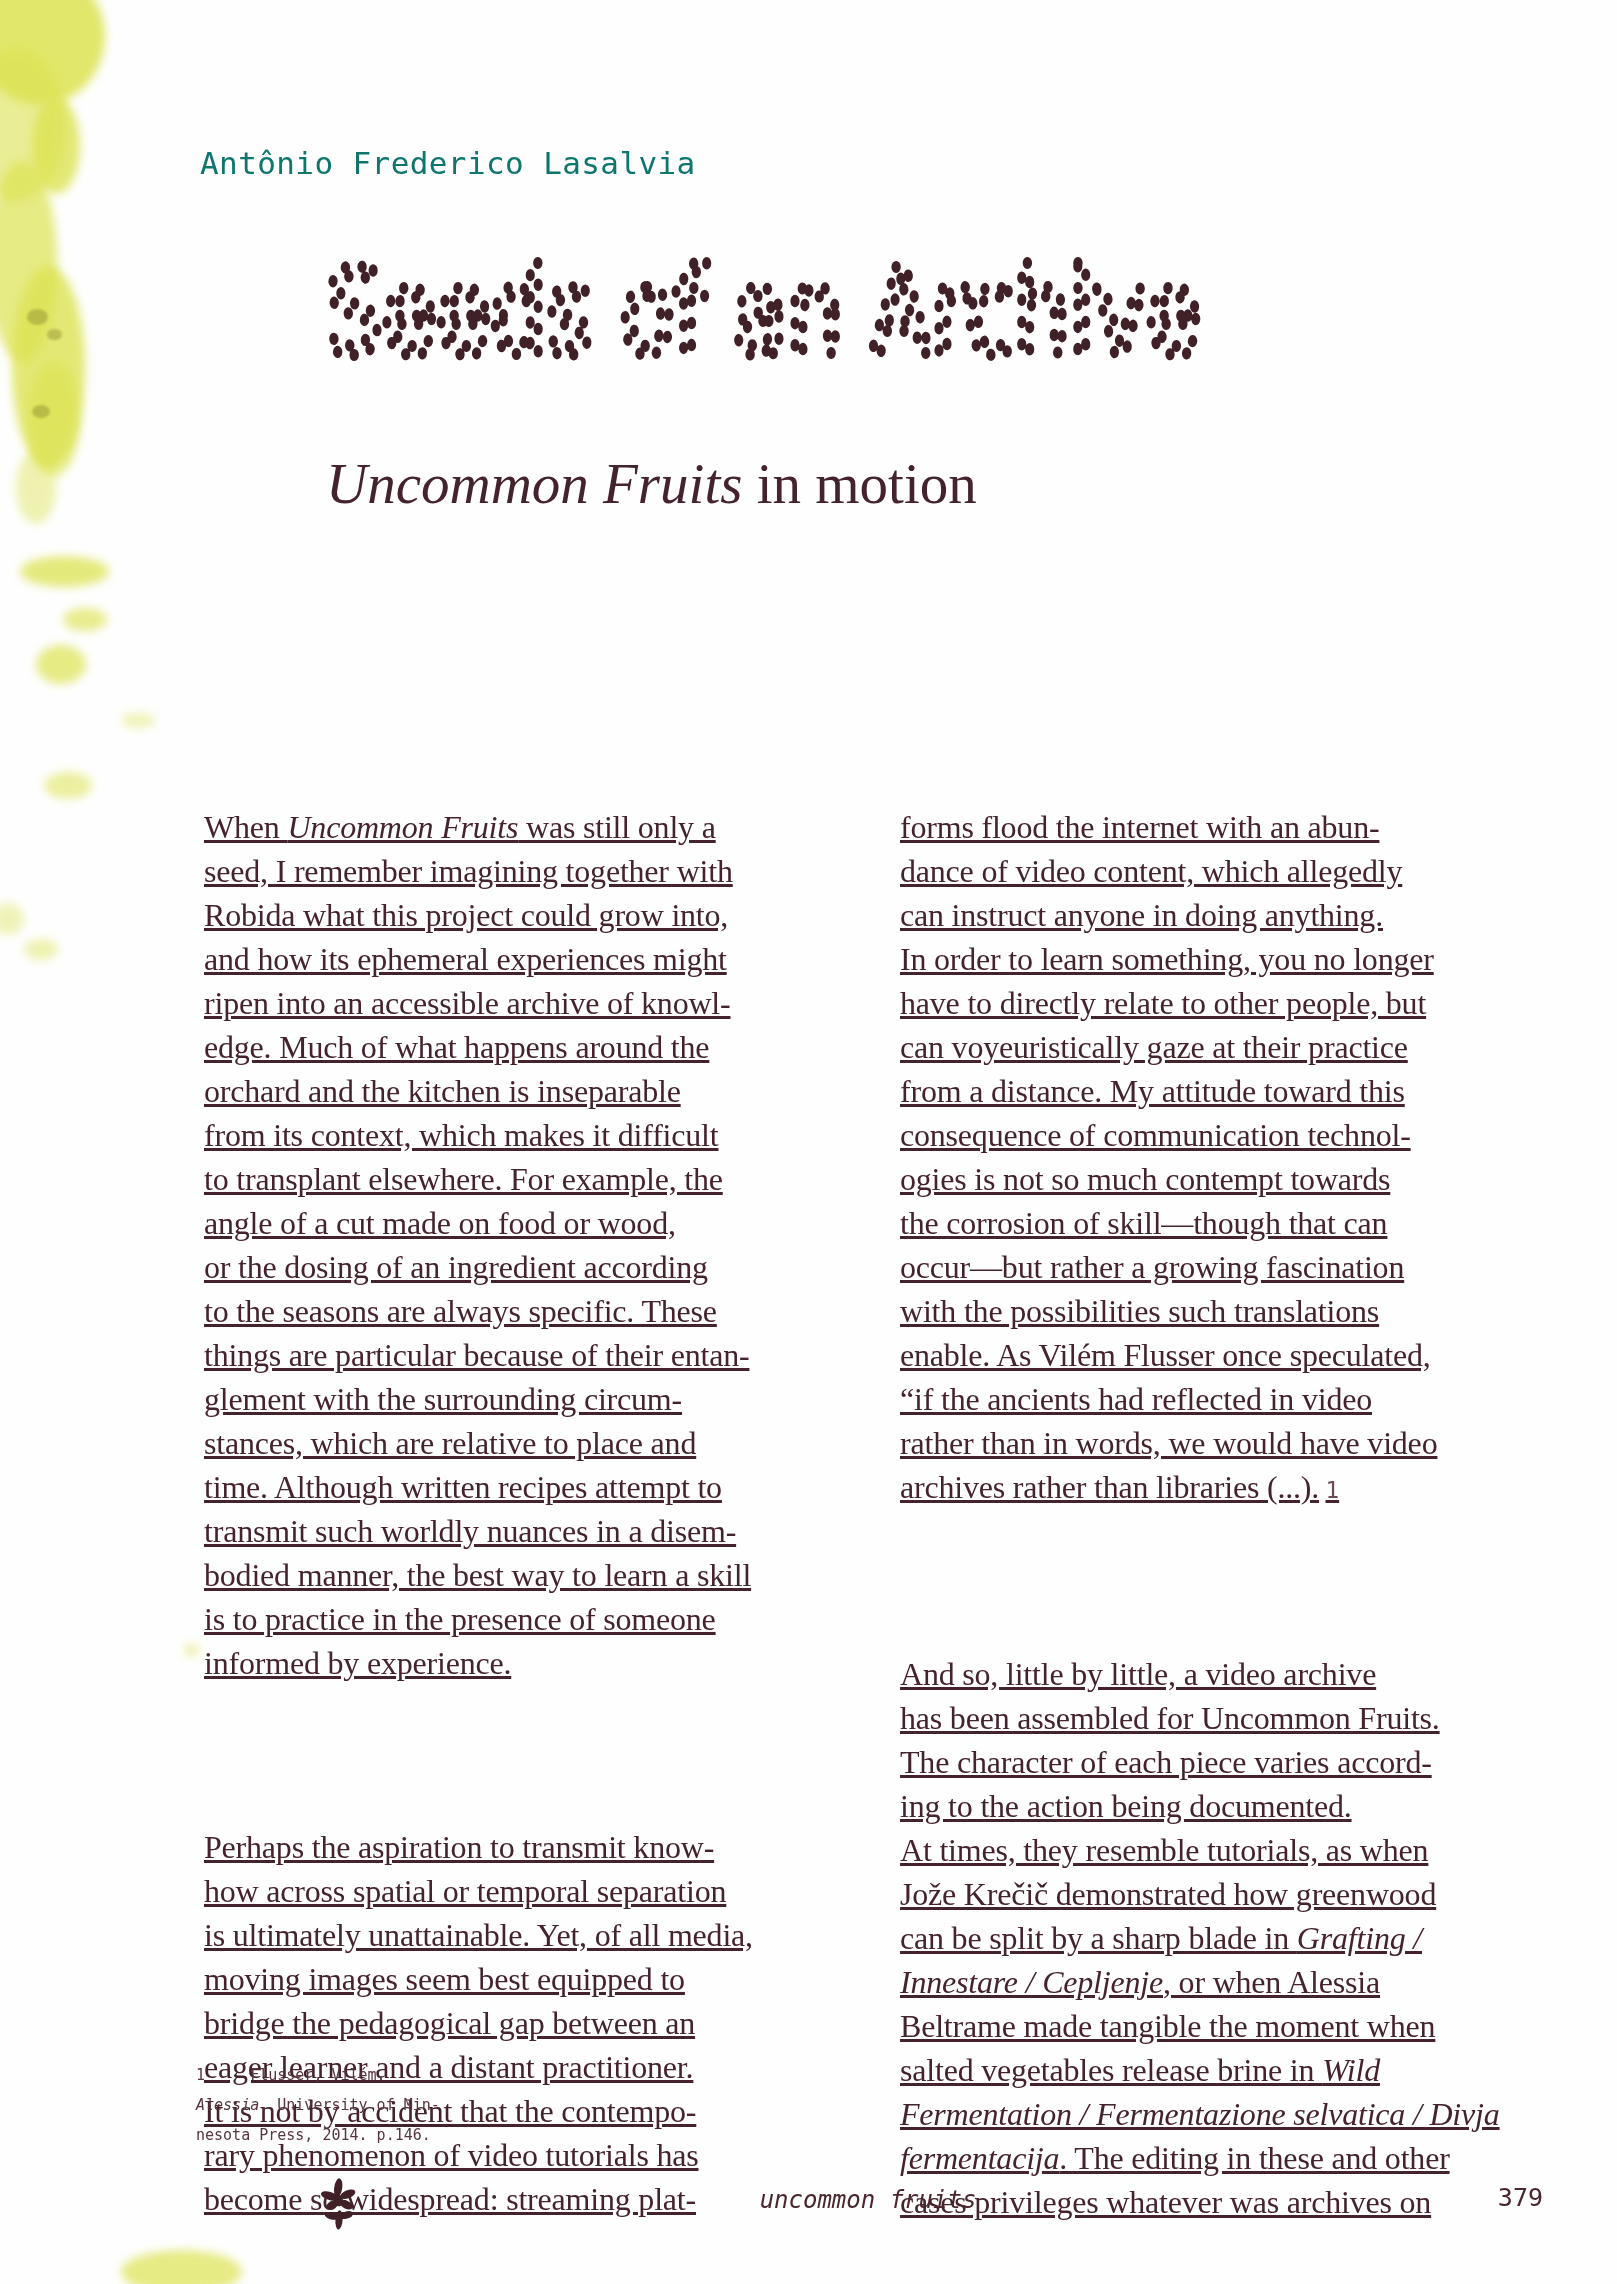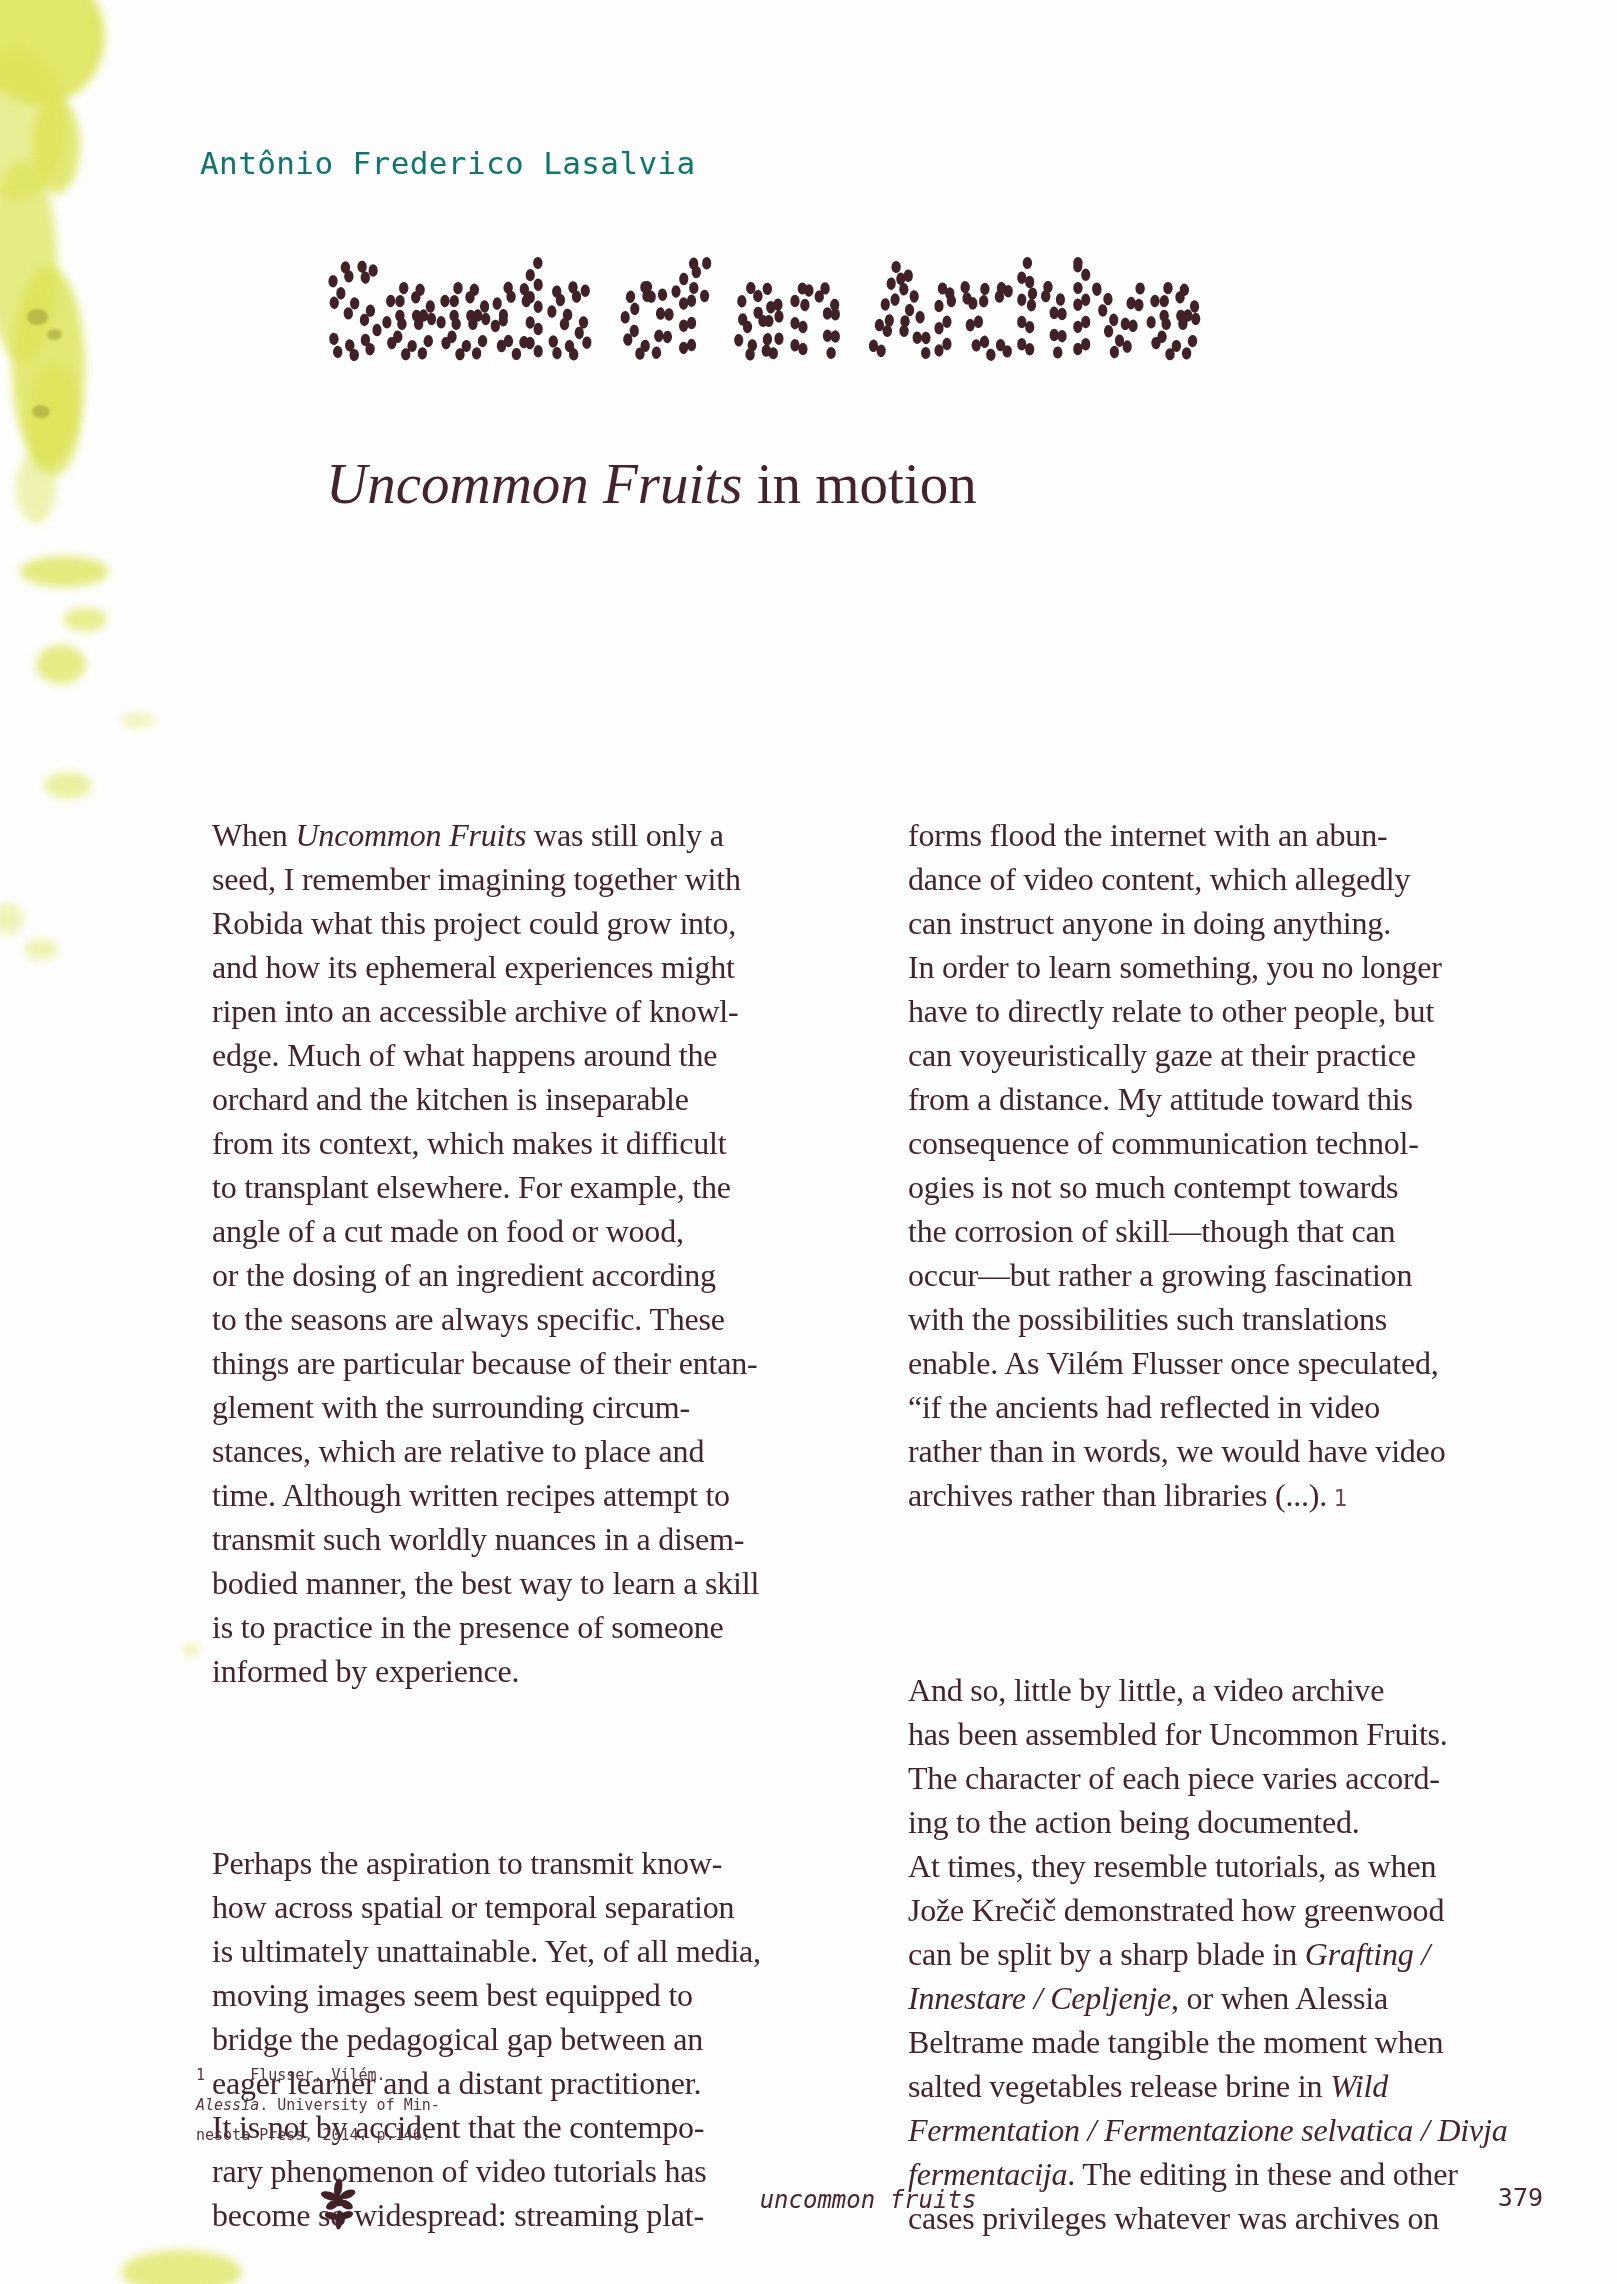--- a/index.html
+++ b/index.html
@@ -20,21 +20,21 @@
     position:absolute;left:326px;top:451px;
     font-size:57px;color:#44232c;white-space:pre-wrap;
   }
   .col{
     position:absolute;top:709px;width:645px;
     font-size:32px;line-height:44px;color:#44232c;
     letter-spacing:-0.2px;white-space:pre-wrap;
   }
   .col-left{left:196px;}
   .col-right{left:892px;}
-  .para{margin:16px;}
+  .para{margin:8px;text-decoration:underline;}
   .para + .para{margin-top:44px;}
   .runs span.it{font-style:italic;}
   .fnref{
     font-family:"DejaVu Sans Mono", monospace;
     font-size:22.6px;color:#6d4d55;margin-left:6.4px;letter-spacing:0;
   }
   .footnote{
     position:absolute;left:196px;top:2060px;width:564px;
     font-family:"DejaVu Sans Mono", monospace;
     font-size:15px;line-height:30px;color:#56353e;white-space:pre-wrap;

